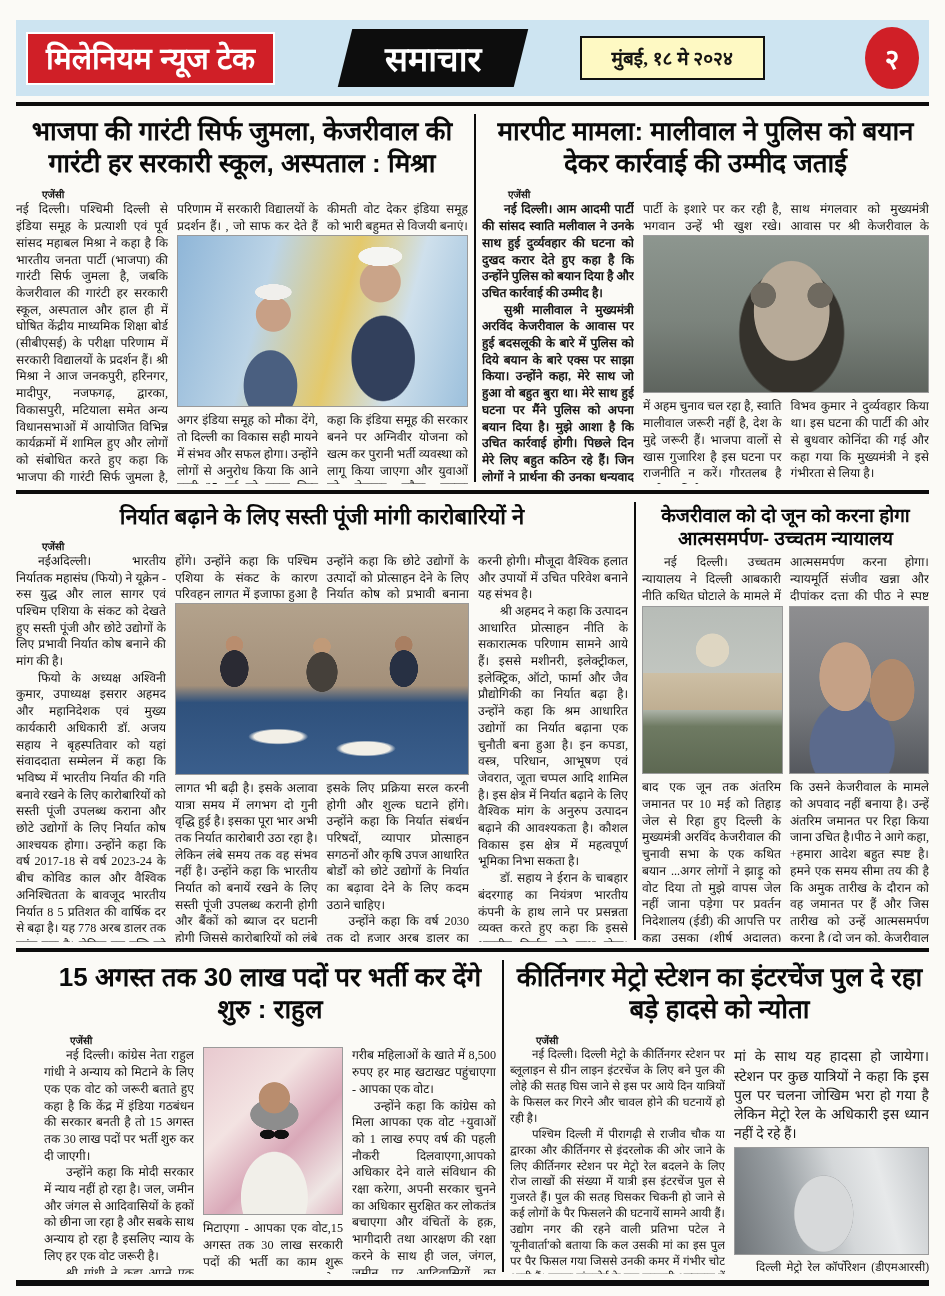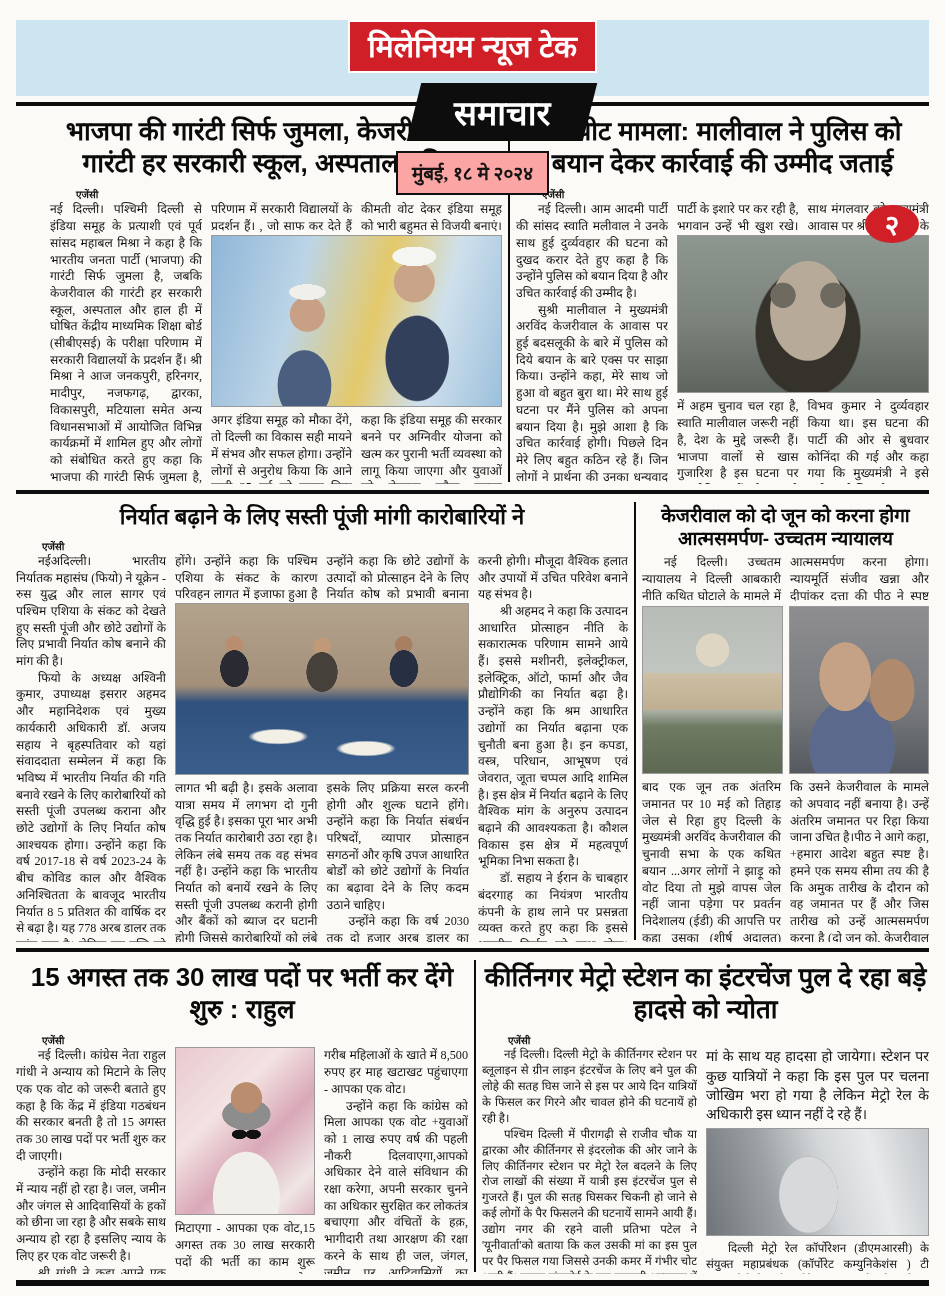--- a/index.html
+++ b/index.html
@@ -13,41 +13,40 @@
     position:relative;
   }
   .page { padding:20px 16px 0 16px; }
 
   
   .masthead {
     height:76px; background:#cde4f1;
     display:flex; align-items:center;
     padding:0 10px; gap:10px;
     position:relative;
-    flex-direction:column;
   }
   .brand-box {
     background:#d01f27; color:#fff;
     font-family:"Liberation Sans","DejaVu Sans",sans-serif;
     font-weight:bold; font-size:30px;
     padding:8px 18px; line-height:1.1;
     border:2px solid #fff; white-space:nowrap;
   }
   .section-slab {
     background:#0d0d0d; color:#fff;
     transform:skewX(-14deg);
     padding:6px 40px; margin-left:60px;
     font-weight:bold; font-size:34px;
     font-family:"Liberation Sans","DejaVu Sans",sans-serif;
   }
   .section-slab span { display:inline-block; transform:skewX(14deg); }
   .date-box {
-    background:#fca5a5; border:2px solid #111;
+    background:#fef9c3; border:2px solid #111;
     font-weight:bold; font-size:19px;
-    padding:7px 14px; white-space:nowrap;
+    padding:7px 30px; margin-left:48px; white-space:nowrap;
   }
   .page-circle {
     background:#d01f27; color:#fff;
     width:54px; height:62px; border-radius:50%;
     display:flex; align-items:center; justify-content:center;
     font-size:28px; font-weight:bold;
     margin-left:auto;
   }
 
   .hrule { background:#0d0d0d; height:4px; margin:6px 0; }
@@ -92,21 +91,21 @@
     <div class="section-slab">
       <span>समाचार</span>
     </div>
     <div class="date-box">मुंबई, १८ मे २०२४</div>
     <div class="page-circle">२</div>
   </div>
   <div class="hrule"></div>
 
   <div class="row" style="height:372px;">
 
-    <div class="article" style="width:452px;margin-left:34px;">
+    <div class="article" style="width:452px;">
       <div class="headline h-26">भाजपा की गारंटी सिर्फ जुमला, केजरीवाल की गारंटी हर सरकारी स्कूल, अस्पताल  : मिश्रा</div>
       <div class="byline">एजेंसी</div>
       <div class="cols">
         <div class="coltext indent" style="width:152px; flex:0 0 152px;">नई दिल्ली। पश्चिमी दिल्ली से इंडिया समूह के प्रत्याशी एवं पूर्व सांसद महाबल मिश्रा ने कहा है कि भारतीय जनता पार्टी (भाजपा) की गारंटी सिर्फ जुमला है, जबकि केजरीवाल की गारंटी हर सरकारी स्कूल, अस्पताल और हाल ही में घोषित केंद्रीय माध्यमिक शिक्षा बोर्ड (सीबीएसई) के परीक्षा परिणाम में सरकारी विद्यालयों के प्रदर्शन हैं। श्री मिश्रा ने आज जनकपुरी, हरिनगर, मादीपुर, नजफगढ़, द्वारका, विकासपुरी, मटियाला समेत अन्य विधानसभाओं में आयोजित विभिन्न कार्यक्रमों में शामिल हुए और लोगों को संबोधित करते हुए कहा कि भाजपा की गारंटी सिर्फ जुमला है, जबकि केजरीवाल की गारंटी हर सरकारी स्कूल, अस्पताल और हाल ही में घोषित सीबीएसई के परीक्षा</div>
         <div style="flex:1; display:flex; flex-direction:column;">
           <div class="twocol coltext" style="height:34px;">
             <div>परिणाम में सरकारी विद्यालयों के प्रदर्शन हैं। , जो साफ कर देते हैं कि</div>
             <div>कीमती वोट देकर इंडिया समूह को भारी बहुमत से विजयी बनाएं। उन्होंने</div>
           </div>
           <div class="photo" style="height:172px; background:
@@ -124,21 +123,21 @@
         </div>
       </div>
     </div>
 
     <div class="vdiv"></div>
 
     <div class="article" style="flex:1;">
       <div class="headline h-26">मारपीट मामला: मालीवाल ने पुलिस को बयान देकर कार्रवाई की उम्मीद जताई</div>
       <div class="byline">एजेंसी</div>
       <div class="cols">
-        <div class="coltext" style="width:152px; flex:0 0 152px;">
+        <div class="coltext" style="width:152px; flex:0 0 152px;font-weight:bold;">
           <div class="indent">नई दिल्ली। आम आदमी पार्टी की सांसद स्वाति मलीवाल ने उनके साथ हुई दुर्व्यवहार की घटना को दुखद करार देते हुए कहा है कि उन्होंने पुलिस को बयान दिया है और उचित कार्रवाई की उम्मीद है।</div>
           <div class="indent">सुश्री मालीवाल ने मुख्यमंत्री अरविंद केजरीवाल के आवास पर हुई बदसलूकी के बारे में पुलिस को दिये बयान के बारे एक्स पर साझा किया। उन्होंने कहा, मेरे साथ जो हुआ वो बहुत बुरा था। मेरे साथ हुई घटना पर मैंने पुलिस को अपना बयान दिया है। मुझे आशा है कि उचित कार्रवाई होगी। पिछले दिन मेरे लिए बहुत कठिन रहे हैं। जिन लोगों ने प्रार्थना की उनका धन्यवाद करती हूँ। जिन लोगों ने चरित्र हनन करने की कोशिश की, ये बोला की दूसरी</div>
         </div>
         <div style="flex:1; display:flex; flex-direction:column;">
           <div class="twocol coltext" style="height:34px;">
             <div>पार्टी के इशारे पर कर रही है, भगवान उन्हें भी खुश रखे। उन्होंने कहा, देश</div>
             <div>साथ मंगलवार को मुख्यमंत्री आवास पर श्री केजरीवाल के निजी सहायक</div>
           </div>
           <div class="photo" style="height:158px; background:
               radial-gradient(circle 13px at 42% 38%, #6f6a60 95%, transparent),
@@ -221,21 +220,21 @@
         <div>बाद एक जून तक अंतरिम जमानत पर 10 मई को तिहाड़ जेल से रिहा हुए दिल्ली के मुख्यमंत्री अरविंद केजरीवाल की चुनावी सभा के एक कथित बयान ...अगर लोगों ने झाड़ू को वोट दिया तो मुझे वापस जेल नहीं जाना पड़ेगा पर प्रवर्तन निदेशालय (ईडी) की आपत्ति पर कहा उसका (शीर्ष अदालत) आदेश बिल्कुल स्पष्ट है कि उन्हें (केजरीवाल) दो जून को</div>
         <div>कि उसने केजरीवाल के मामले को अपवाद नहीं बनाया है। उन्हें अंतरिम जमानत पर रिहा किया जाना उचित है।पीठ ने आगे कहा, +हमारा आदेश बहुत स्पष्ट है। हमने एक समय सीमा तय की है कि अमुक तारीख के दौरान को वह जमानत पर हैं और जिस तारीख को उन्हें आत्मसमर्पण करना है (दो जून को, केजरीवाल को आत्मसमर्पण करना होगा)। यह शीर्ष अदालत का आदेश है।</div>
       </div>
     </div>
   </div>
 
   <div class="hrule"></div>
 
   <div class="row" style="height:316px;">
 
-    <div class="article" style="width:452px;">
+    <div class="article" style="width:452px;margin-left:28px;">
       <div class="headline h-26">15 अगस्त तक 30 लाख पदों पर भर्ती कर देंगे शुरु : राहुल</div>
       <div class="byline">एजेंसी</div>
       <div class="cols">
         <div class="coltext" style="width:150px; flex:0 0 150px;">
           <div class="indent">नई दिल्ली।  कांग्रेस नेता राहुल गांधी ने अन्याय को मिटाने के लिए एक एक वोट को जरूरी बताते हुए कहा है कि केंद्र में इंडिया गठबंधन की सरकार बनती है तो 15 अगस्त तक 30 लाख पदों पर भर्ती शुरु कर दी जाएगी।</div>
           <div class="indent">उन्होंने कहा कि मोदी सरकार में न्याय नहीं हो रहा है। जल, जमीन और जंगल से आदिवासियों के हकों को छीना जा रहा है और सबके साथ अन्याय हो रहा है इसलिए न्याय के लिए हर एक वोट जरूरी है।</div>
           <div class="indent">श्री गांधी ने कहा अपने एक वोट की ताकत समझिए। देश भर में हो रहे भयंकर भेदभाव और अन्याय को</div>
         </div>
         <div style="width:140px; flex:0 0 140px; display:flex; flex-direction:column;">
           <div class="photo" style="height:168px; background:

